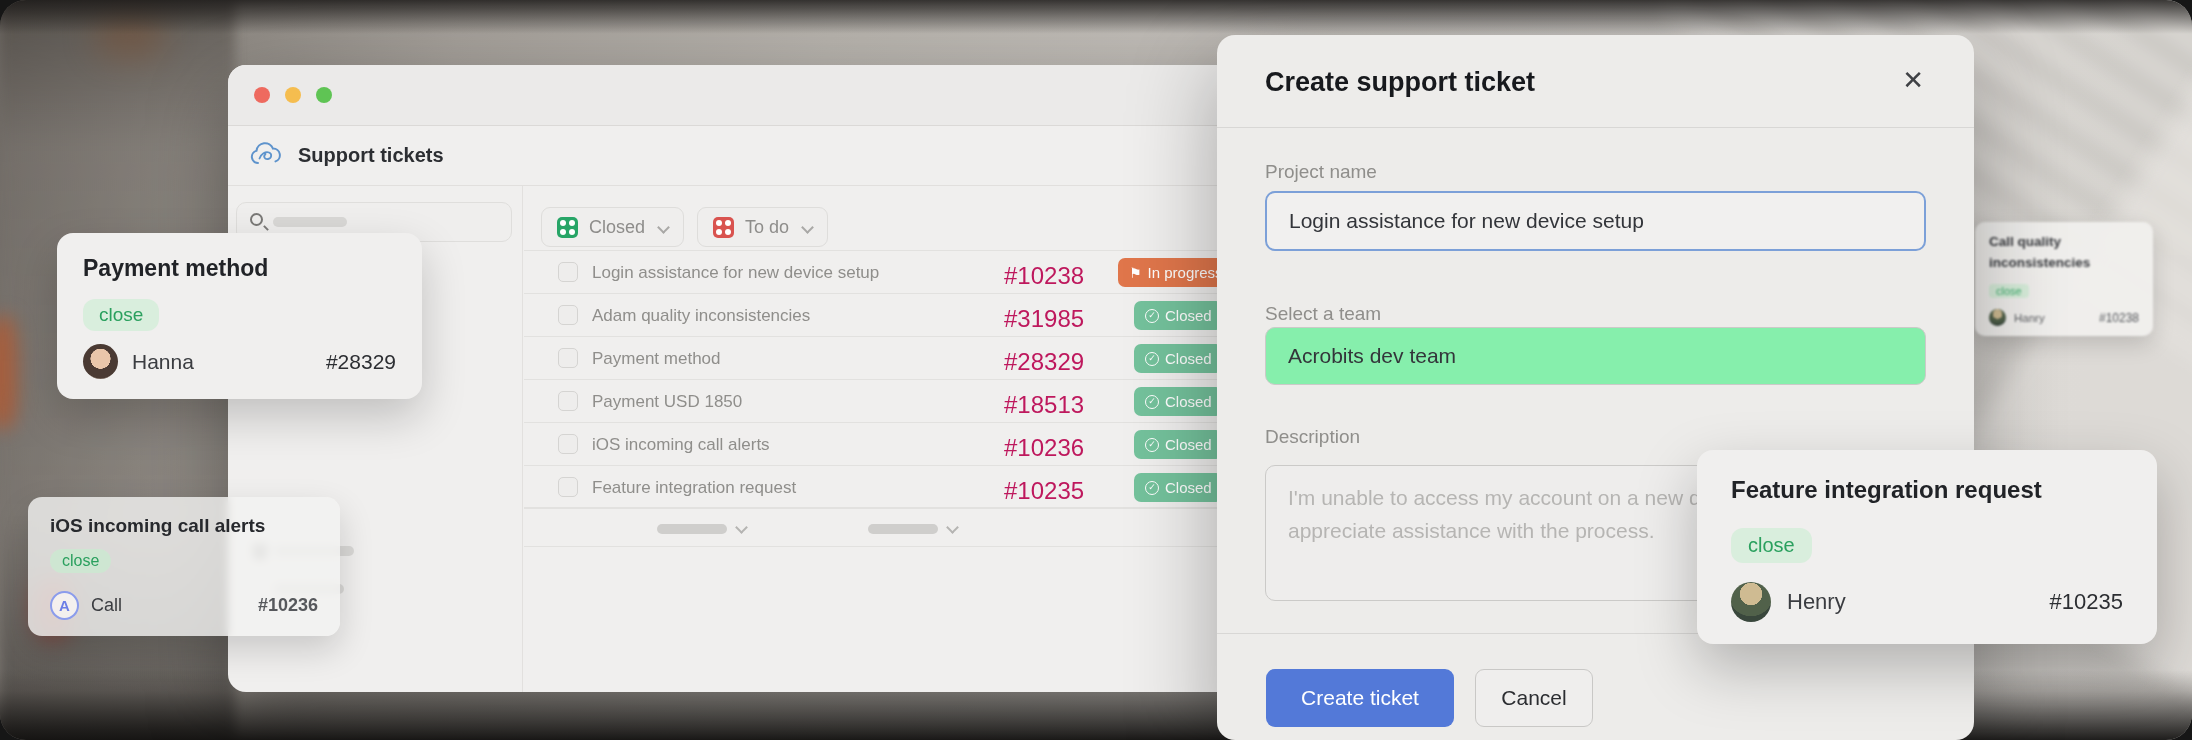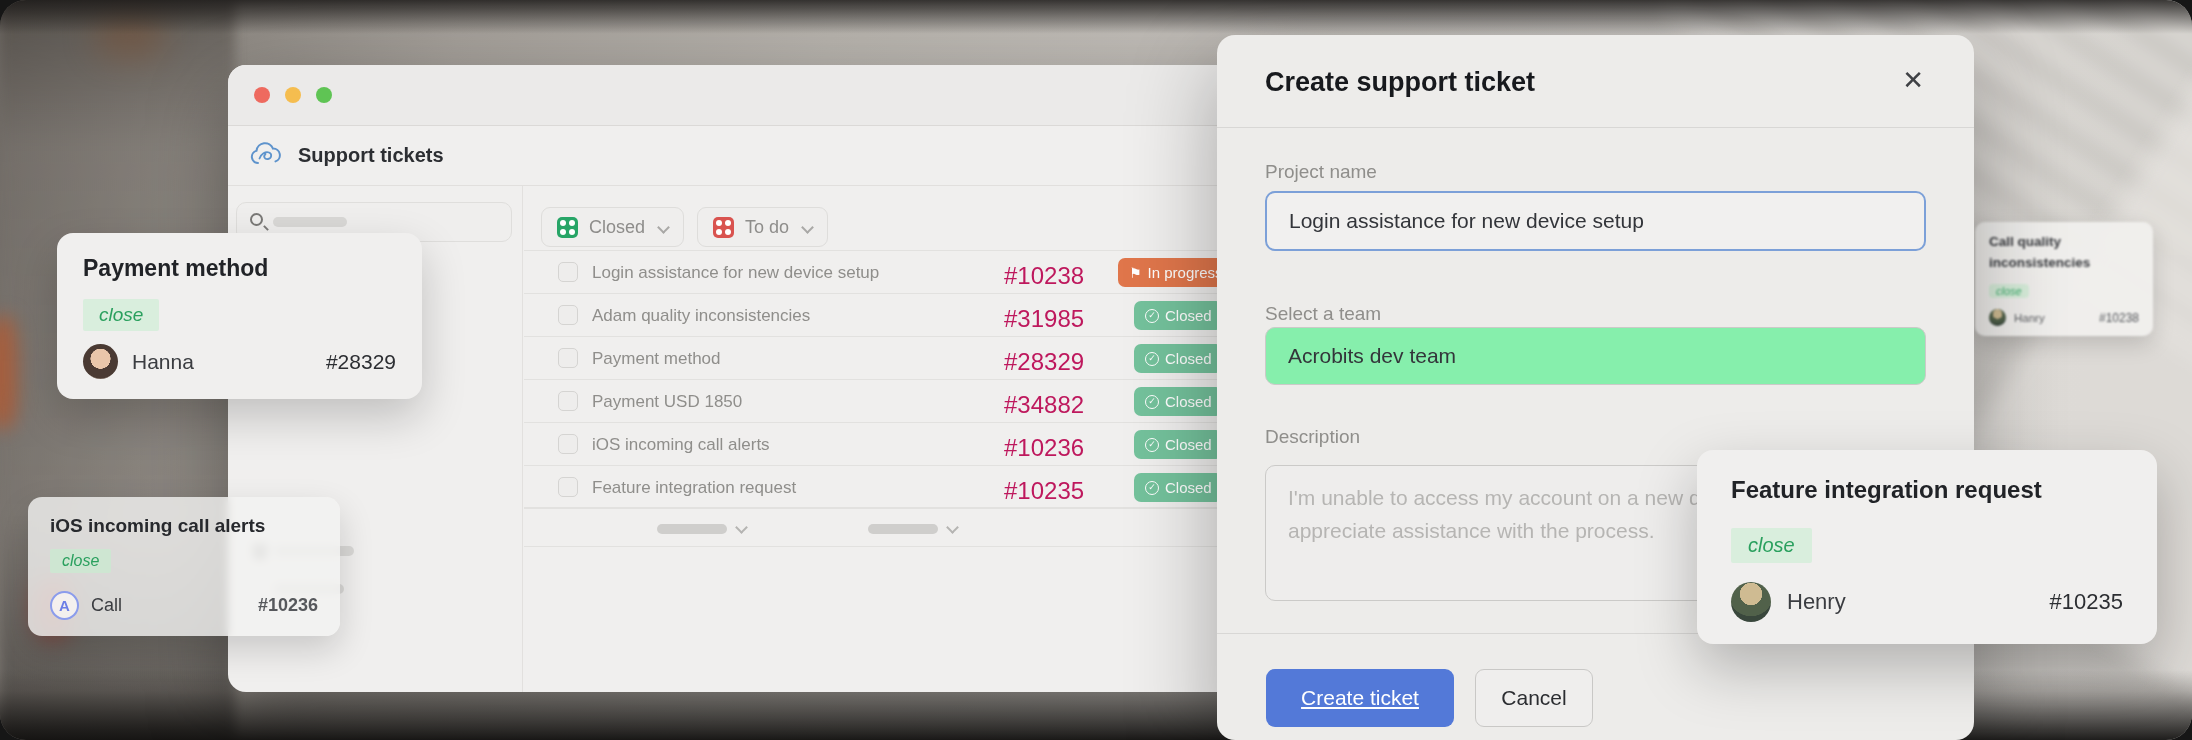--- a/index.html
+++ b/index.html
@@ -61,21 +61,21 @@
   .badge--closed{background:#74c29c;margin-left:16px;}
   .badge--progress{background:#e0764b;}
   .b-ic--closed{display:inline-flex;width:14px;height:14px;border:1.5px solid #fff;border-radius:50%;align-items:center;justify-content:center;font-size:9px;line-height:1;}
   .b-ic--progress{font-size:14px;line-height:1;}
   .pag{position:absolute;left:0;right:0;top:322px;height:39px;border-top:1px solid #e2e1df;border-bottom:1px solid #e2e1df;}
   .pag .skel{position:absolute;top:15px;width:70px;background:#cfcecc;}
   .pag .chev{position:absolute;top:14px;border-color:#b5b4b2;}
   
   .card{position:absolute;background:#f0efee;border-radius:16px;box-shadow:0 18px 45px rgba(0,0,0,.2);}
   .card .c-title{font-weight:700;color:#212327;}
-  .cbadge{display:inline-block;background:#d9eedd;color:#2aa05e;border-radius:2px;font-style:italic;}
+  .cbadge{display:inline-block;background:#d9eedd;color:#2aa05e;border-radius:12px;}
   .c-foot{position:absolute;left:0;right:0;display:flex;align-items:center;}
   .avatar{border-radius:50%;flex:0 0 auto;}
   .av-hanna{background:radial-gradient(circle at 50% 42%,#e9c6aa 0 37%,#4a3a33 38% 72%,#6d5c52 73% 100%);}
   .av-henry{background:radial-gradient(circle at 50% 30%,#cfbb92 0 32%,#51614a 33% 64%,#39473c 65% 100%);}
   .av-letter{display:flex;align-items:center;justify-content:center;background:rgba(255,255,255,.65);border:2px solid #8b9cec;color:#6b7ee6;font-weight:700;}
   .c-name{color:#3b3d41;}
   .c-num{margin-left:auto;color:#2c2e32;}
   #card-payment{left:57px;top:233px;width:365px;height:166px;}
   #card-payment .c-title{position:absolute;left:26px;top:22px;font-size:23px;}
   #card-payment .cbadge{position:absolute;left:26px;top:66px;font-size:19px;padding:5px 16px;}
@@ -112,21 +112,21 @@
   .m-label{position:absolute;left:48px;font-size:19px;color:#8f8e8b;}
   .m-input{position:absolute;left:48px;right:48px;height:60px;border-radius:10px;font-size:21px;color:#33353a;
     background:#86efac;border:1.5px solid #cbcac8;padding:0 22px;outline:none;}
   #project-input{top:156px;border:2px solid #7ca0d8;background:#f1f0ef;}
   #team-field{top:292px;height:58px;display:flex;align-items:center;}
   .m-textarea{position:absolute;left:48px;right:48px;top:430px;height:136px;border-radius:10px;background:#eeedec;
     border:1.5px solid #cbcac8;padding:16px 22px;font-size:21px;line-height:1.55;color:#33353a;resize:none;outline:none;}
   .m-textarea::placeholder{color:#b6b5b3;}
   .m-div2{position:absolute;left:0;right:0;top:598px;height:1px;background:#d8d7d5;}
   .m-btn{position:absolute;top:634px;height:58px;border-radius:9px;font-size:21px;display:flex;align-items:center;justify-content:center;cursor:default;}
-  #btn-create{left:49px;width:188px;background:#5379d8;color:#fff;text-decoration:underline;}
+  #btn-create{left:49px;width:188px;background:#5379d8;color:#fff;}
   #btn-cancel{left:258px;width:118px;background:#efeeed;border:1.5px solid #c9c8c6;color:#2b2d31;}
   svg{display:block;}
 </style>
 </head>
 <body>
 
 <div class="canvas">
 
   <div class="bg">
     <div class="sheet1"></div>
@@ -228,21 +228,21 @@
       <span class="badge badge--closed">
         <span class="b-ic b-ic--closed">✓</span>
         <span class="b-label">Closed</span>
       </span>
     </span>
   </div>
 
   <div class="t-row">
     <span class="t-check"></span>
     <span class="t-title">Payment USD 1850</span>
-    <span class="t-num">#34882</span>
+    <span class="t-num">#18513</span>
     <span class="t-badges">
       <span class="badge badge--closed">
         <span class="b-ic b-ic--closed">✓</span>
         <span class="b-label">Closed</span>
       </span>
     </span>
   </div>
 
   <div class="t-row">
     <span class="t-check"></span>

